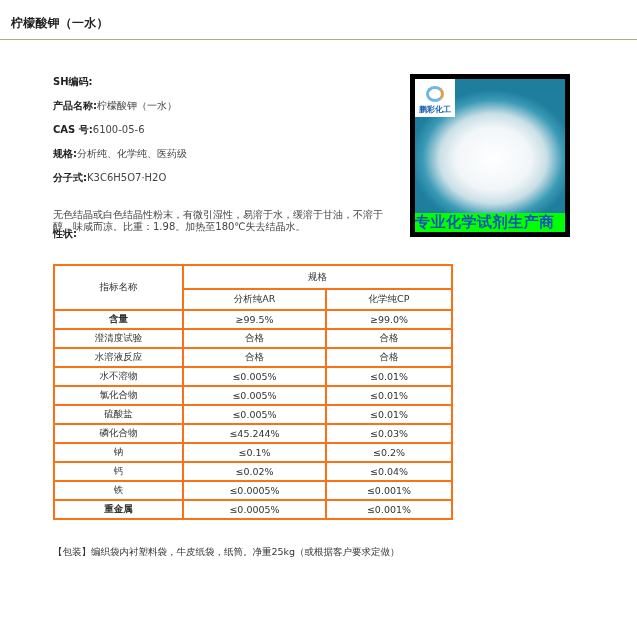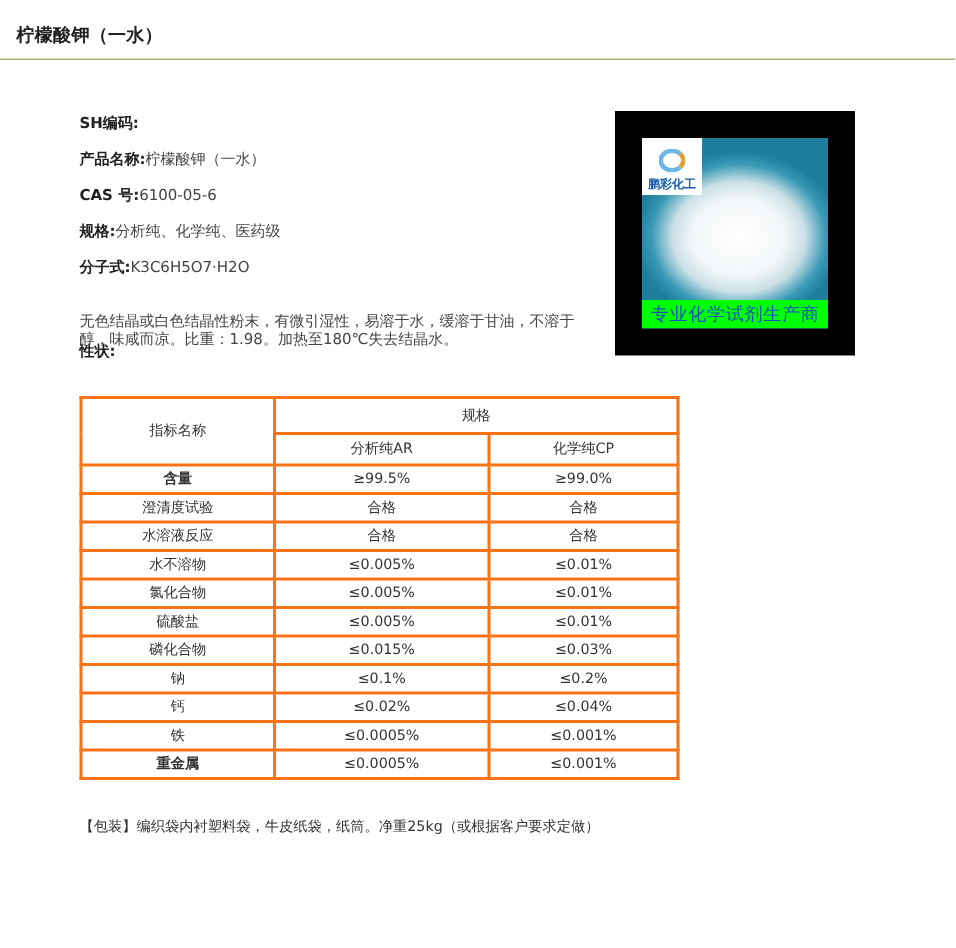--- a/index.html
+++ b/index.html
@@ -18,40 +18,40 @@
     background: #a3b57a;
   }
   .info { position: absolute; left: 53px; font-size: 10px; color: #444; white-space: nowrap; }
   .info b { color: #222; }
   .desc {
     position: absolute; left: 53px; top: 209px; width: 340px;
     font-size: 10px; line-height: 12px; color: #444;
   }
   .product-img {
     position: absolute; left: 410px; top: 74px; width: 160px; height: 163px;
-    background: #000; box-sizing: border-box; padding: 18px;
+    background: #000; box-sizing: border-box; padding: 5px;
   }
   .product-img .inner {
     position: relative; width: 100%; height: 100%;
     background: radial-gradient(ellipse 55% 45% at 52% 52%, #ffffff 0%, #f2f6f8 45%, #c9dfe6 65%, #3b9ab6 85%, #1f7d9d 100%);
     overflow: hidden;
   }
   .logo-box {
     position: absolute; left: 0; top: 0; width: 40px; height: 38px;
     background: #fff; display: flex; flex-direction: column; align-items: center; justify-content: flex-end;
   }
   .logo-mark {
     width: 18px; height: 16px; border-radius: 50%;
     border: 3px solid #6fb7e6; border-right-color: #e0a040; box-sizing: border-box; margin-bottom: 2px;
   }
   .logo-text { font-size: 8px; font-weight: bold; color: #1a5fb0; white-space: nowrap; margin-bottom: 2px; }
   .banner {
     position: absolute; left: 0; bottom: 0; width: 100%; height: 19px;
-    background: #00ff00; color: #1a4fbf; font-size: 12px; font-weight: normal;
-    text-align: center; line-height: 19px; white-space: nowrap; letter-spacing: 0.5px;
+    background: #00ff00; color: #1a4fbf; font-size: 15px; font-weight: bold;
+    line-height: 19px; white-space: nowrap; letter-spacing: 0.5px;
   }
   table.spec {
     position: absolute; left: 53px; top: 264px; width: 400px;
     border-collapse: collapse; font-size: 9.5px; color: #333;
   }
   table.spec td {
     border: 2px solid #f97316; text-align: center; padding: 0; height: 17px;
   }
   .c1 { width: 127px; }
   .c2 { width: 141px; }
@@ -134,21 +134,21 @@
     <td>≤0.005%</td>
     <td>≤0.01%</td>
   </tr>
   <tr>
     <td>硫酸盐</td>
     <td>≤0.005%</td>
     <td>≤0.01%</td>
   </tr>
   <tr>
     <td>磷化合物</td>
-    <td>≤0.015%</td>
+    <td>≤45.244%</td>
     <td>≤0.03%</td>
   </tr>
   <tr>
     <td>钠</td>
     <td>≤0.1%</td>
     <td>≤0.2%</td>
   </tr>
   <tr>
     <td>钙</td>
     <td>≤0.02%</td>

